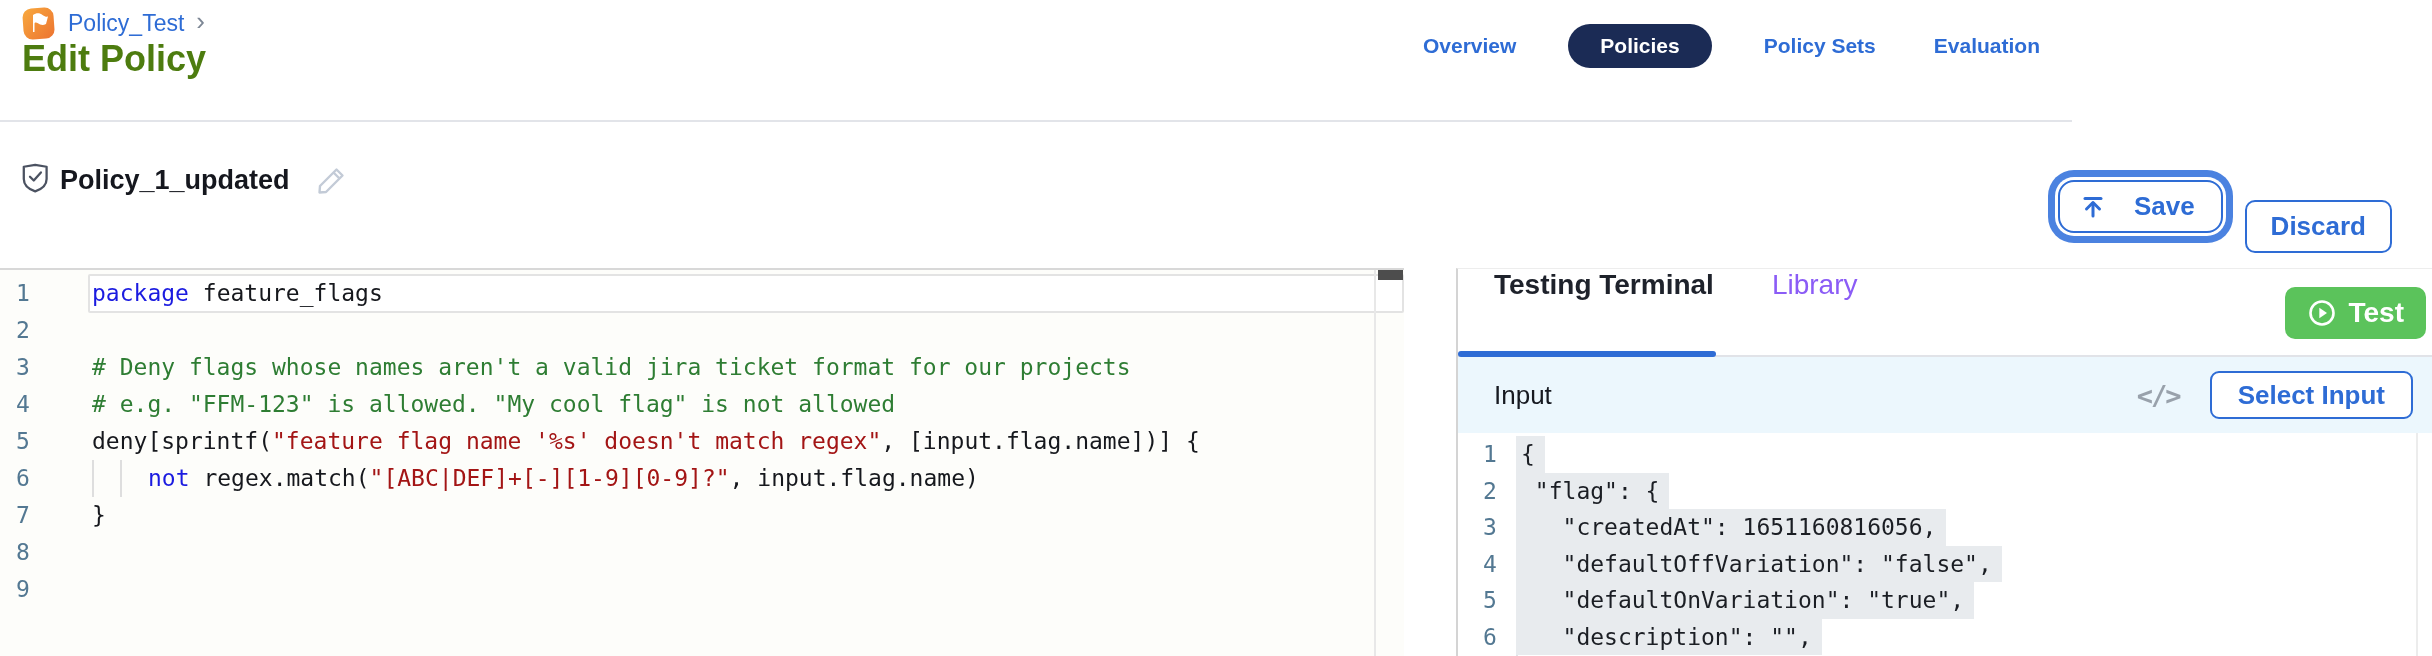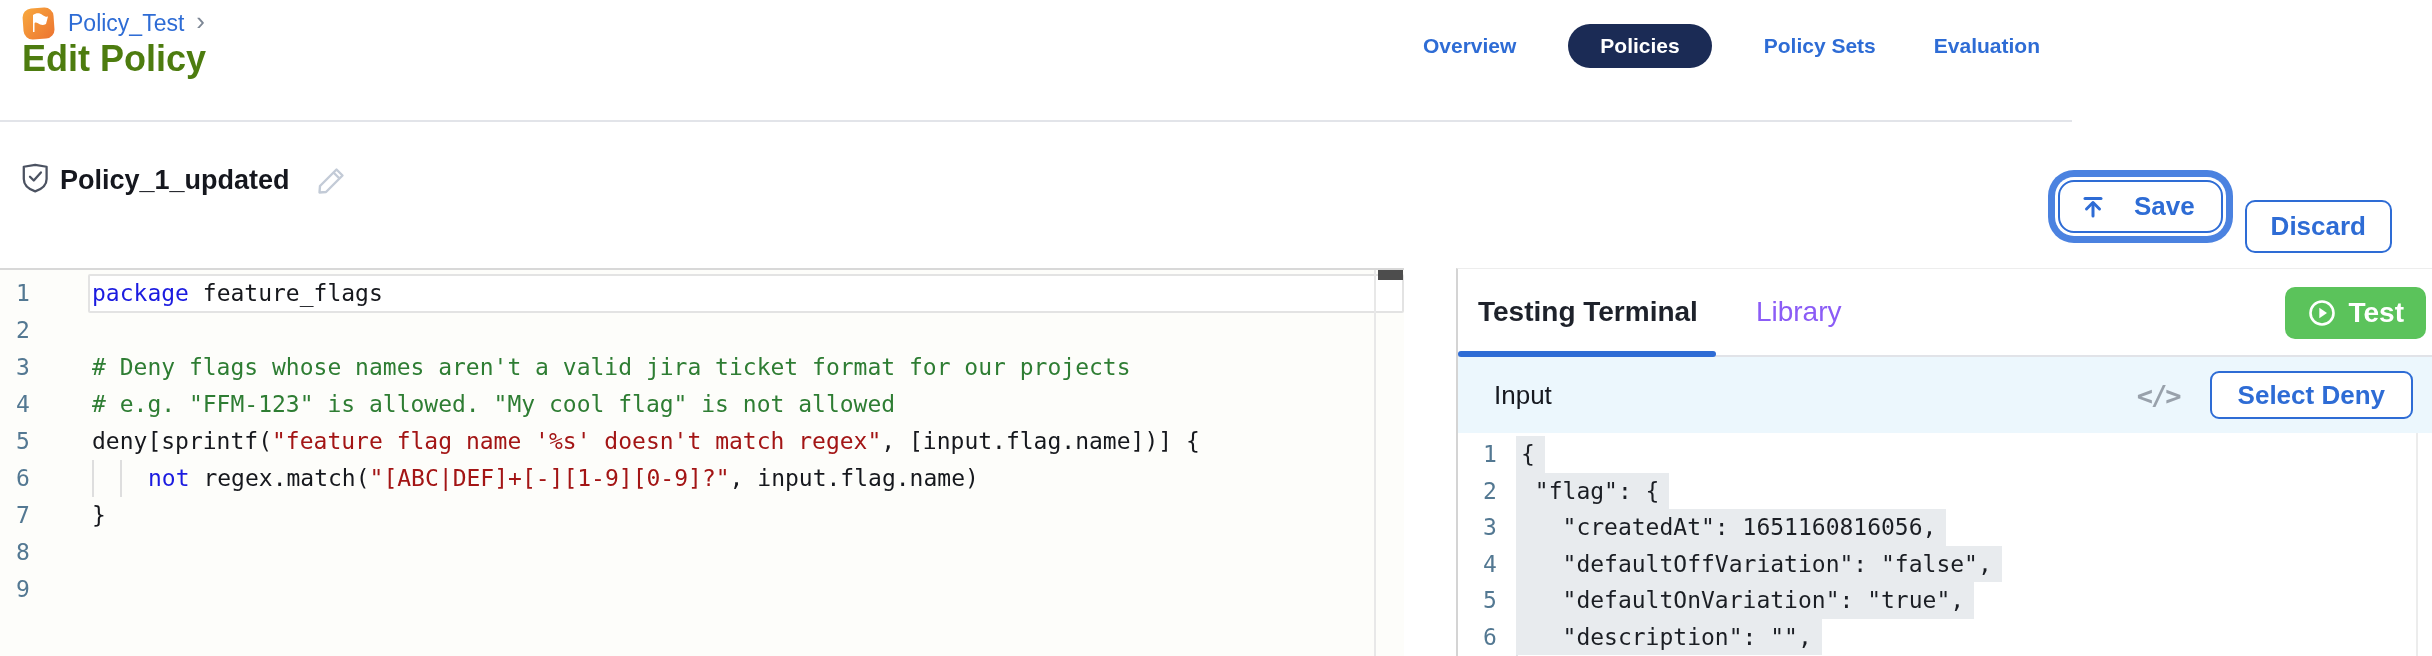--- a/index.html
+++ b/index.html
@@ -43,21 +43,21 @@
   .code-line.active::before { content:''; position:absolute; left:88px; right:0; top:-1px; bottom:-1px;
                               background:#ffffff; border:2px solid #e3e3e3; border-radius:2px; }
   .guide { display:inline-block; width:28px; height:37px; border-left:2px solid #dedede; vertical-align:top; }
   .seg-kw { color:#1b1be0; } .seg-cm { color:#2e7d33; } .seg-st { color:#a31515; } .seg-pl { color:#16181d; }
 
   
   .right-panel { position:absolute; left:1456px; top:268px; right:0; bottom:0;
                  border-left:2px solid #d4d4d4; border-top:1px solid #ededed;
                  display:flex; flex-direction:column; background:#fff; }
   .rp-tabs { height:88px; position:relative; border-bottom:2px solid #e1e3e8;
-             display:flex; align-items:center; padding-left:20px; }
+             display:flex; padding-left:36px; }
   .tab { font-size:28px; cursor:pointer; }
   .tab.active { font-weight:700; color:#1e222b; }
   .tab.inactive { color:#8b5cf6; margin-left:58px; font-weight:400; }
   .tab-underline { position:absolute; left:0; bottom:-2px; width:258px; height:6px;
                    background:#2e6cd5; border-radius:3px; }
   .test-btn { position:absolute; right:6px; top:18px; height:52px; padding:0 22px;
               display:flex; align-items:center; gap:12px; background:#5bc35b; border:none;
               color:#fff; border-radius:10px; font-size:28px; font-weight:700; cursor:pointer;
               font-family:"Liberation Sans",sans-serif; }
   .rp-input { height:76px; background:#ecf7fd; display:flex; align-items:center;
@@ -166,21 +166,21 @@
           <circle cx="15" cy="15" r="11.5" stroke="#ffffff" stroke-width="2.6"></circle>
           <path d="M12.3 9.8 L20 15 L12.3 20.2 Z" fill="#ffffff"></path>
         </svg>
       </span>
       <span>Test</span>
     </button>
   </div>
   <div class="rp-input">
     <span class="input-label">Input</span>
     <span class="code-glyph">&lt;/&gt;</span>
-    <button class="select-input-btn">Select Deny</button>
+    <button class="select-input-btn">Select Input</button>
   </div>
   <div class="rp-json">
     <div class="indent-guide"></div>
     <div id="json-lines">
         <div class="json-line"><span class="ln">1</span><span class="txt">{</span></div>
         <div class="json-line"><span class="ln">2</span><span class="txt"> "flag": {</span></div>
         <div class="json-line"><span class="ln">3</span><span class="txt">   "createdAt": 1651160816056,</span></div>
         <div class="json-line"><span class="ln">4</span><span class="txt">   "defaultOffVariation": "false",</span></div>
         <div class="json-line"><span class="ln">5</span><span class="txt">   "defaultOnVariation": "true",</span></div>
         <div class="json-line"><span class="ln">6</span><span class="txt">   "description": "",</span></div>

